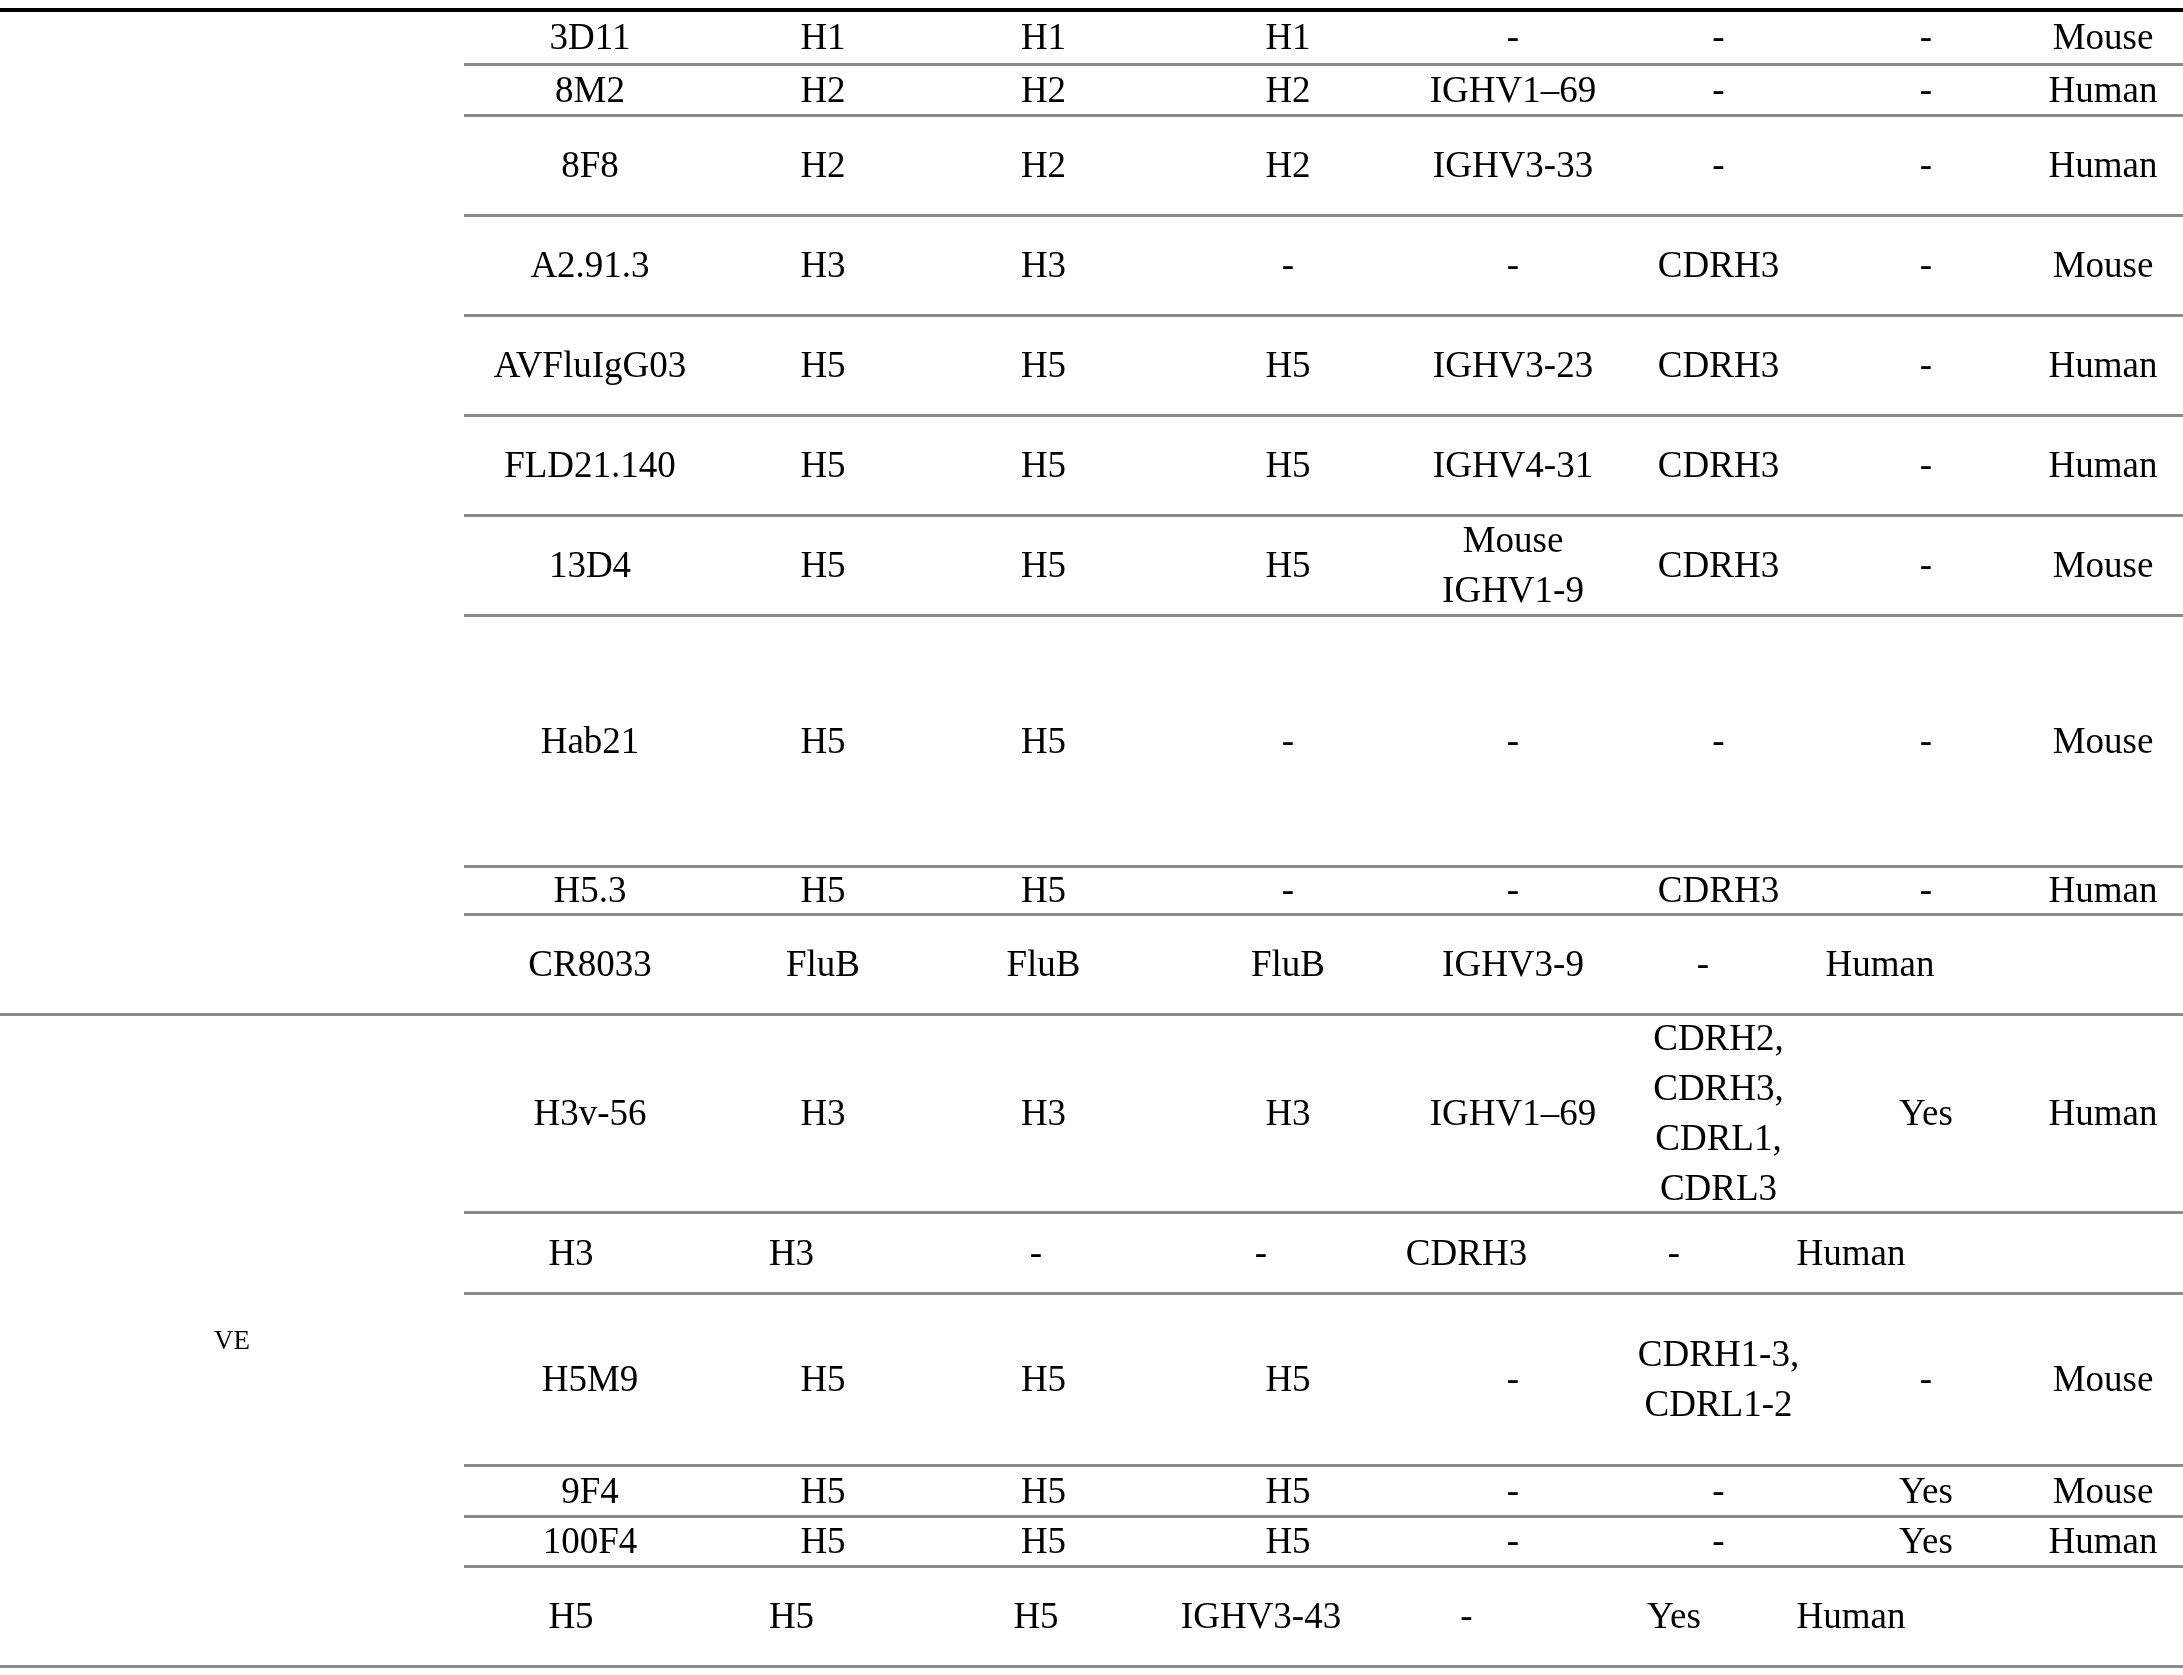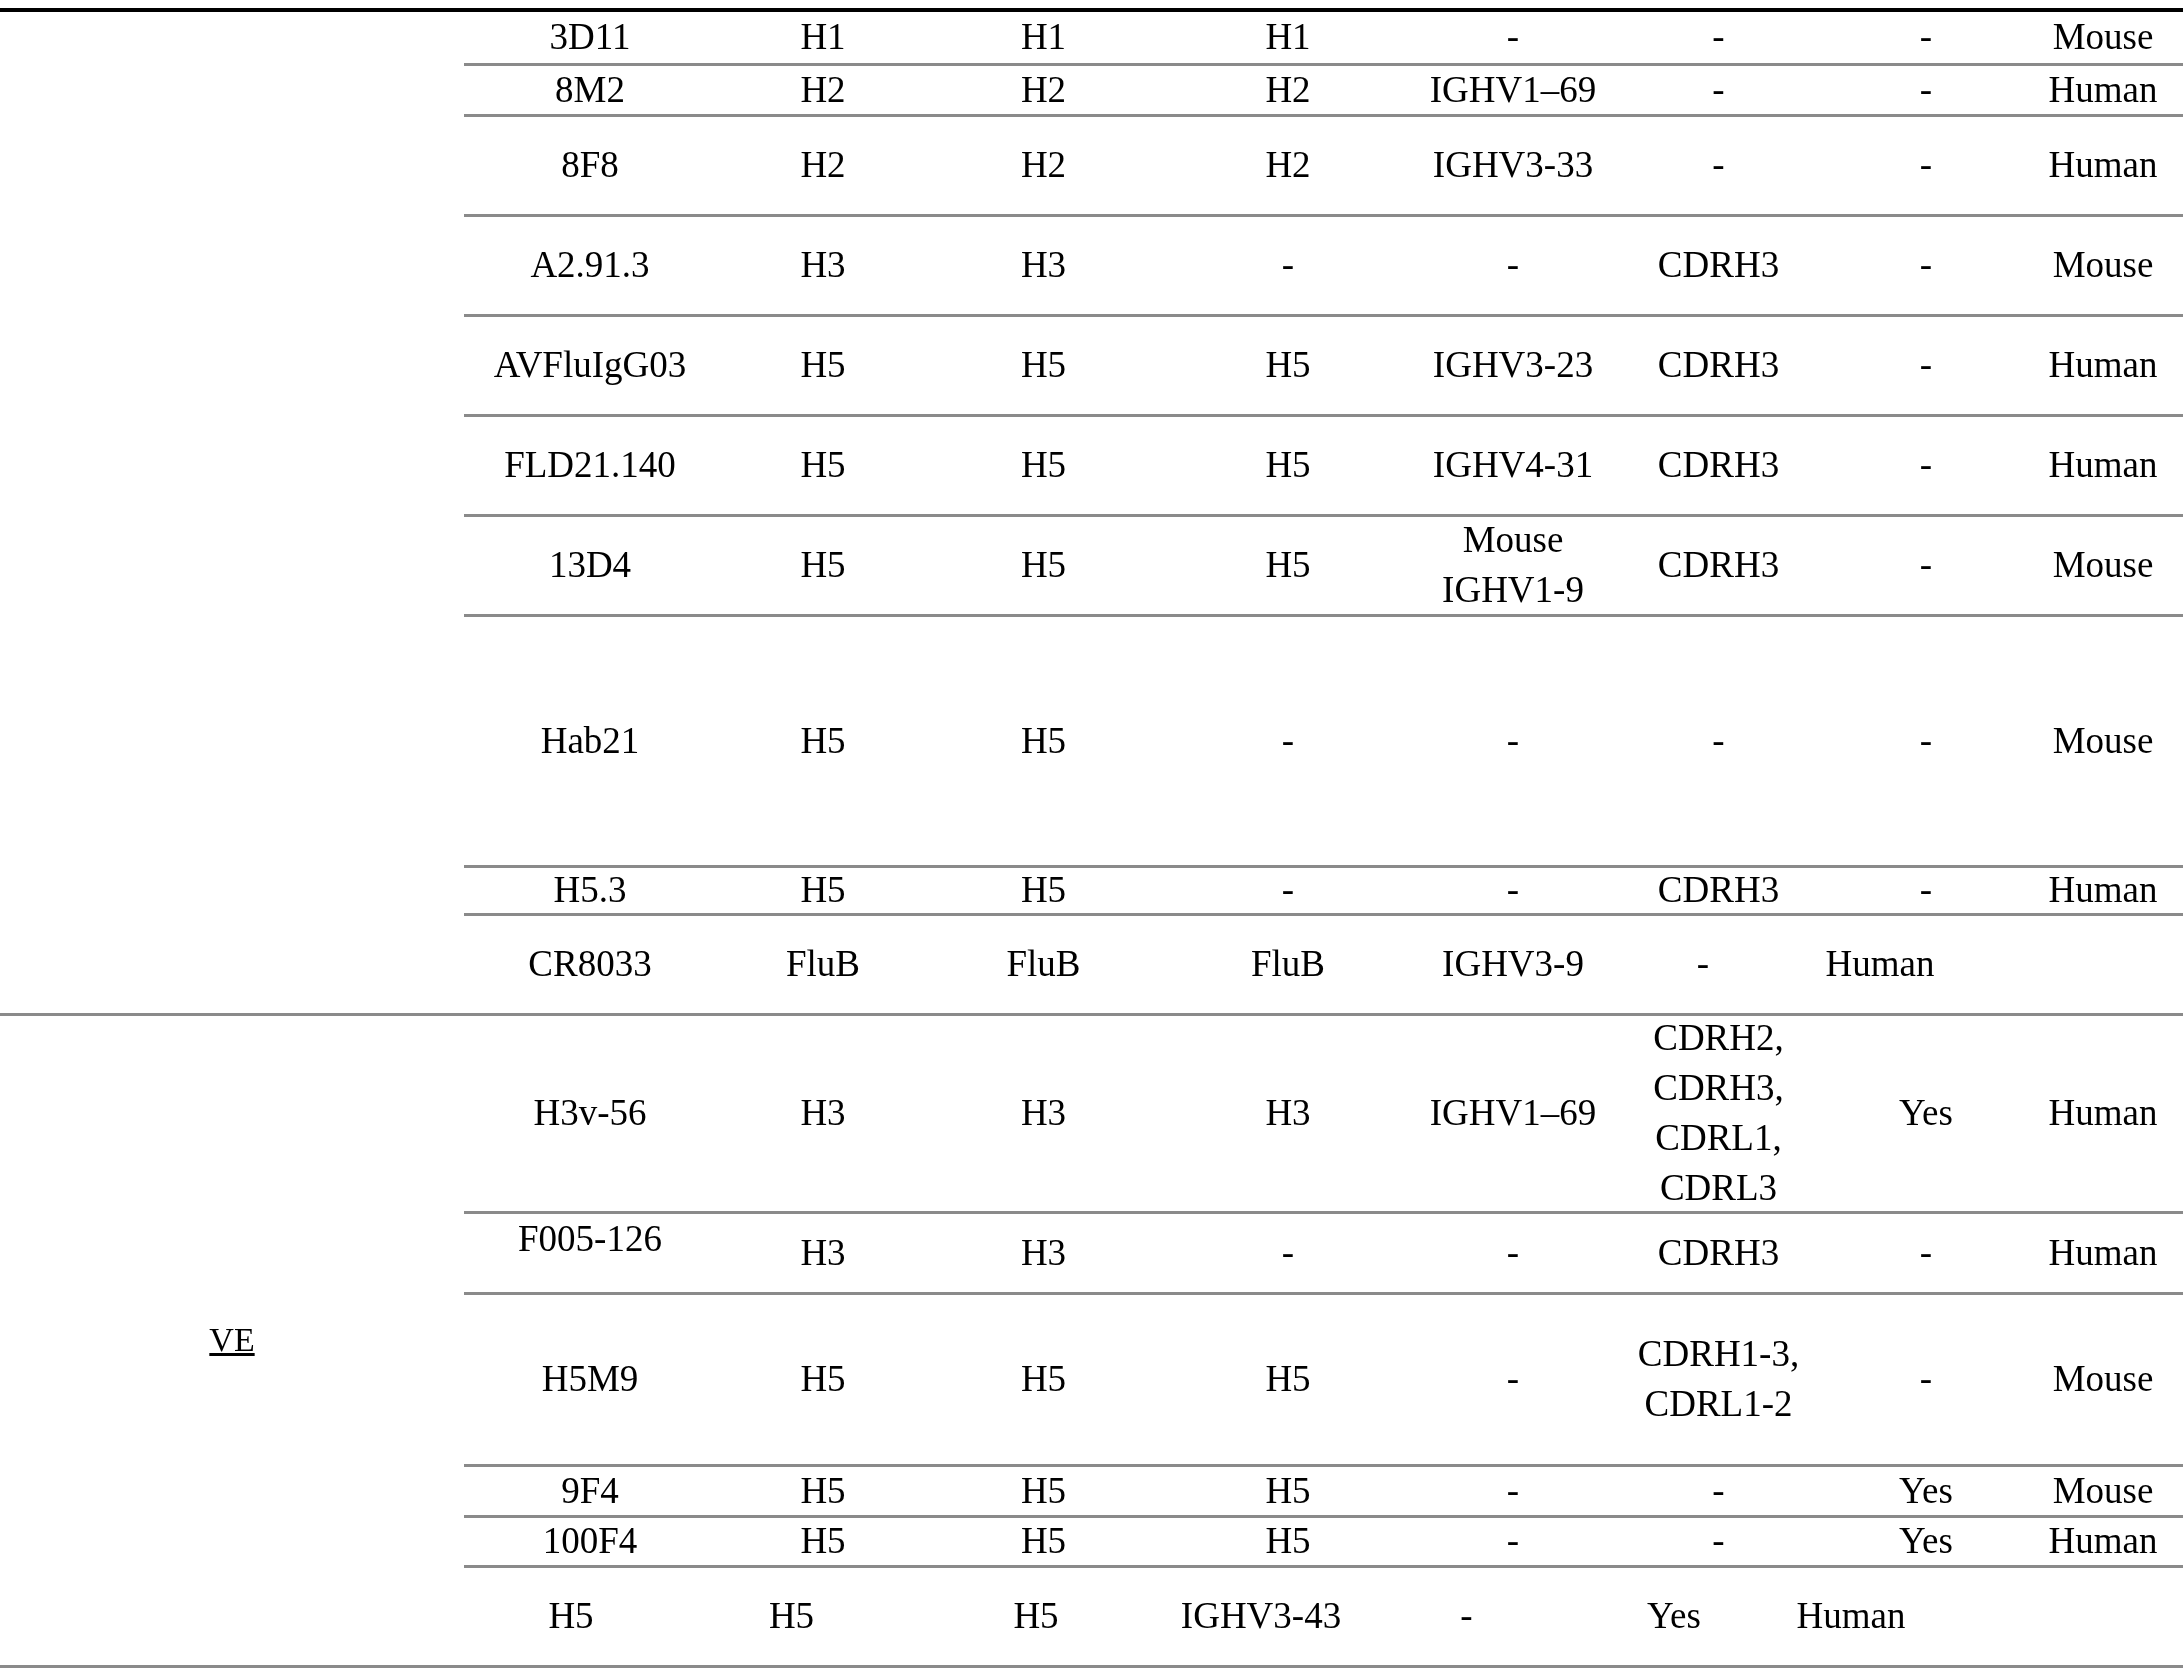--- a/index.html
+++ b/index.html
@@ -16,22 +16,21 @@
     color:var(--text-color);
   }
   .table{position:relative;width:2828px;}
   .black-bar{margin-top:7.9px;height:3.9px;background:var(--line-black);}
   .bottom-bar{height:3.1px;background:var(--line-gray);}
   .section{display:flex;}
   .section + .section{border-top:3.1px solid var(--line-gray);}
   .group-cell{
     width:464px;flex:none;
     display:flex;align-items:center;justify-content:center;
-    font-size:34px;
-    text-decoration:underline;
+    font-size:27px;
   }
   .rows{flex:1 1 auto;display:flex;flex-direction:column;}
   .row{display:flex;box-sizing:border-box;}
   .row + .row{border-top:3.1px solid var(--line-gray);}
   .cell{
     flex:none;
     display:flex;align-items:center;justify-content:center;
     font-size:37px;line-height:50px;text-align:center;
   }
   .cell span{white-space:pre-line;flex:none;}
@@ -363,23 +362,20 @@
     <div class="cell val c6">
                 <span>Yes</span>
               </div>
     <div class="cell val c7">
                 <span>Human</span>
               </div>
 
   </div>
 
   <div class="row" style="height: 81px;">
-    <div class="cell name top">
-                <span>F005-126</span>
-              </div>
     <div class="cell val c1">
                 <span>H3</span>
               </div>
     <div class="cell val c2">
                 <span>H3</span>
               </div>
     <div class="cell val c3">
                 <span>-</span>
               </div>
     <div class="cell val c4">

